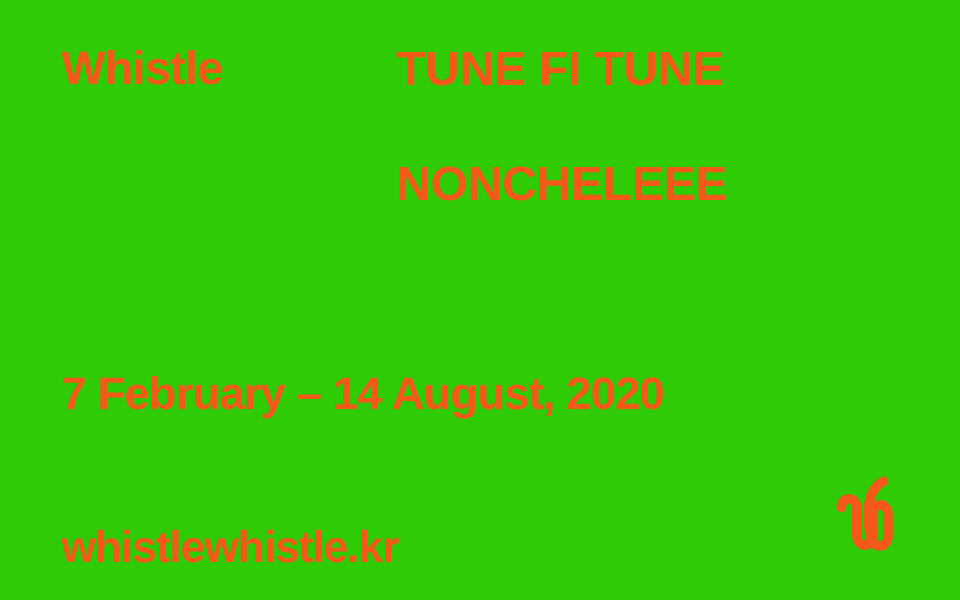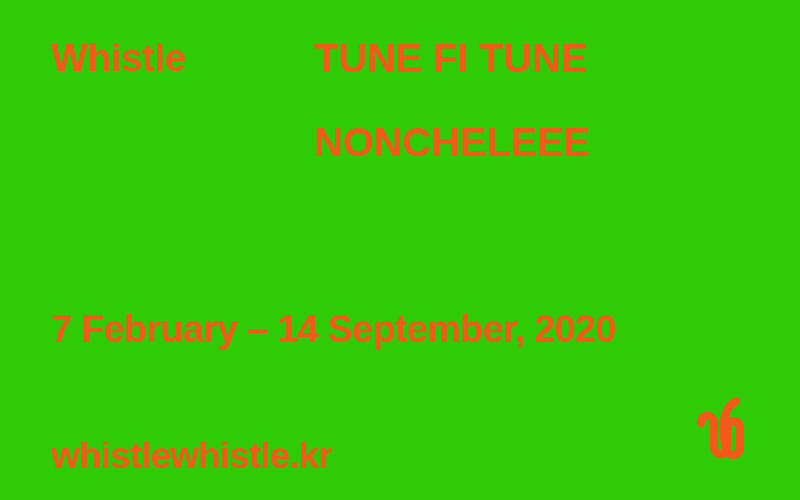--- a/index.html
+++ b/index.html
@@ -31,36 +31,36 @@
     font-size: 39px;
     font-weight: 700;
     line-height: 1;
     letter-spacing: -0.6px;
     color: #F4591A;
     white-space: nowrap;
   }
 
   .title-block {
     position: absolute;
-    left: 314px;
+    left: 330px;
     top: 38px;
     width: 420px;
   }
 
   .title-line {
     font-size: 40px;
     font-weight: 700;
     line-height: 1;
     letter-spacing: -0.2px;
     color: #F4591A;
     white-space: nowrap;
   }
 
   .title-line + .title-line {
-    margin-top: 44px;
+    margin-top: 56px;
   }
 
   
   .dates {
     position: absolute;
     left: 51px;
     top: 310px;
     font-size: 38px;
     font-weight: 700;
     line-height: 1;
@@ -102,21 +102,21 @@
 
 <div id="poster">
 
   <div class="brand">Whistle</div>
 
   <div class="title-block">
     <div class="title-line">TUNE FI TUNE</div>
     <div class="title-line">NONCHELEEE</div>
   </div>
 
-  <div class="dates">7 February – 14 September, 2020</div>
+  <div class="dates">7 February – 14 August, 2020</div>
 
   <div class="website">whistlewhistle.kr</div>
 
   <div class="logo-mark">
     <svg viewBox="0 0 64 66" xmlns="http://www.w3.org/2000/svg" aria-hidden="true">
       <path d="M7 27
                C7 17, 20 17, 20 28
                L20 50
                C20 61, 33 61, 33 50
                L33 33

